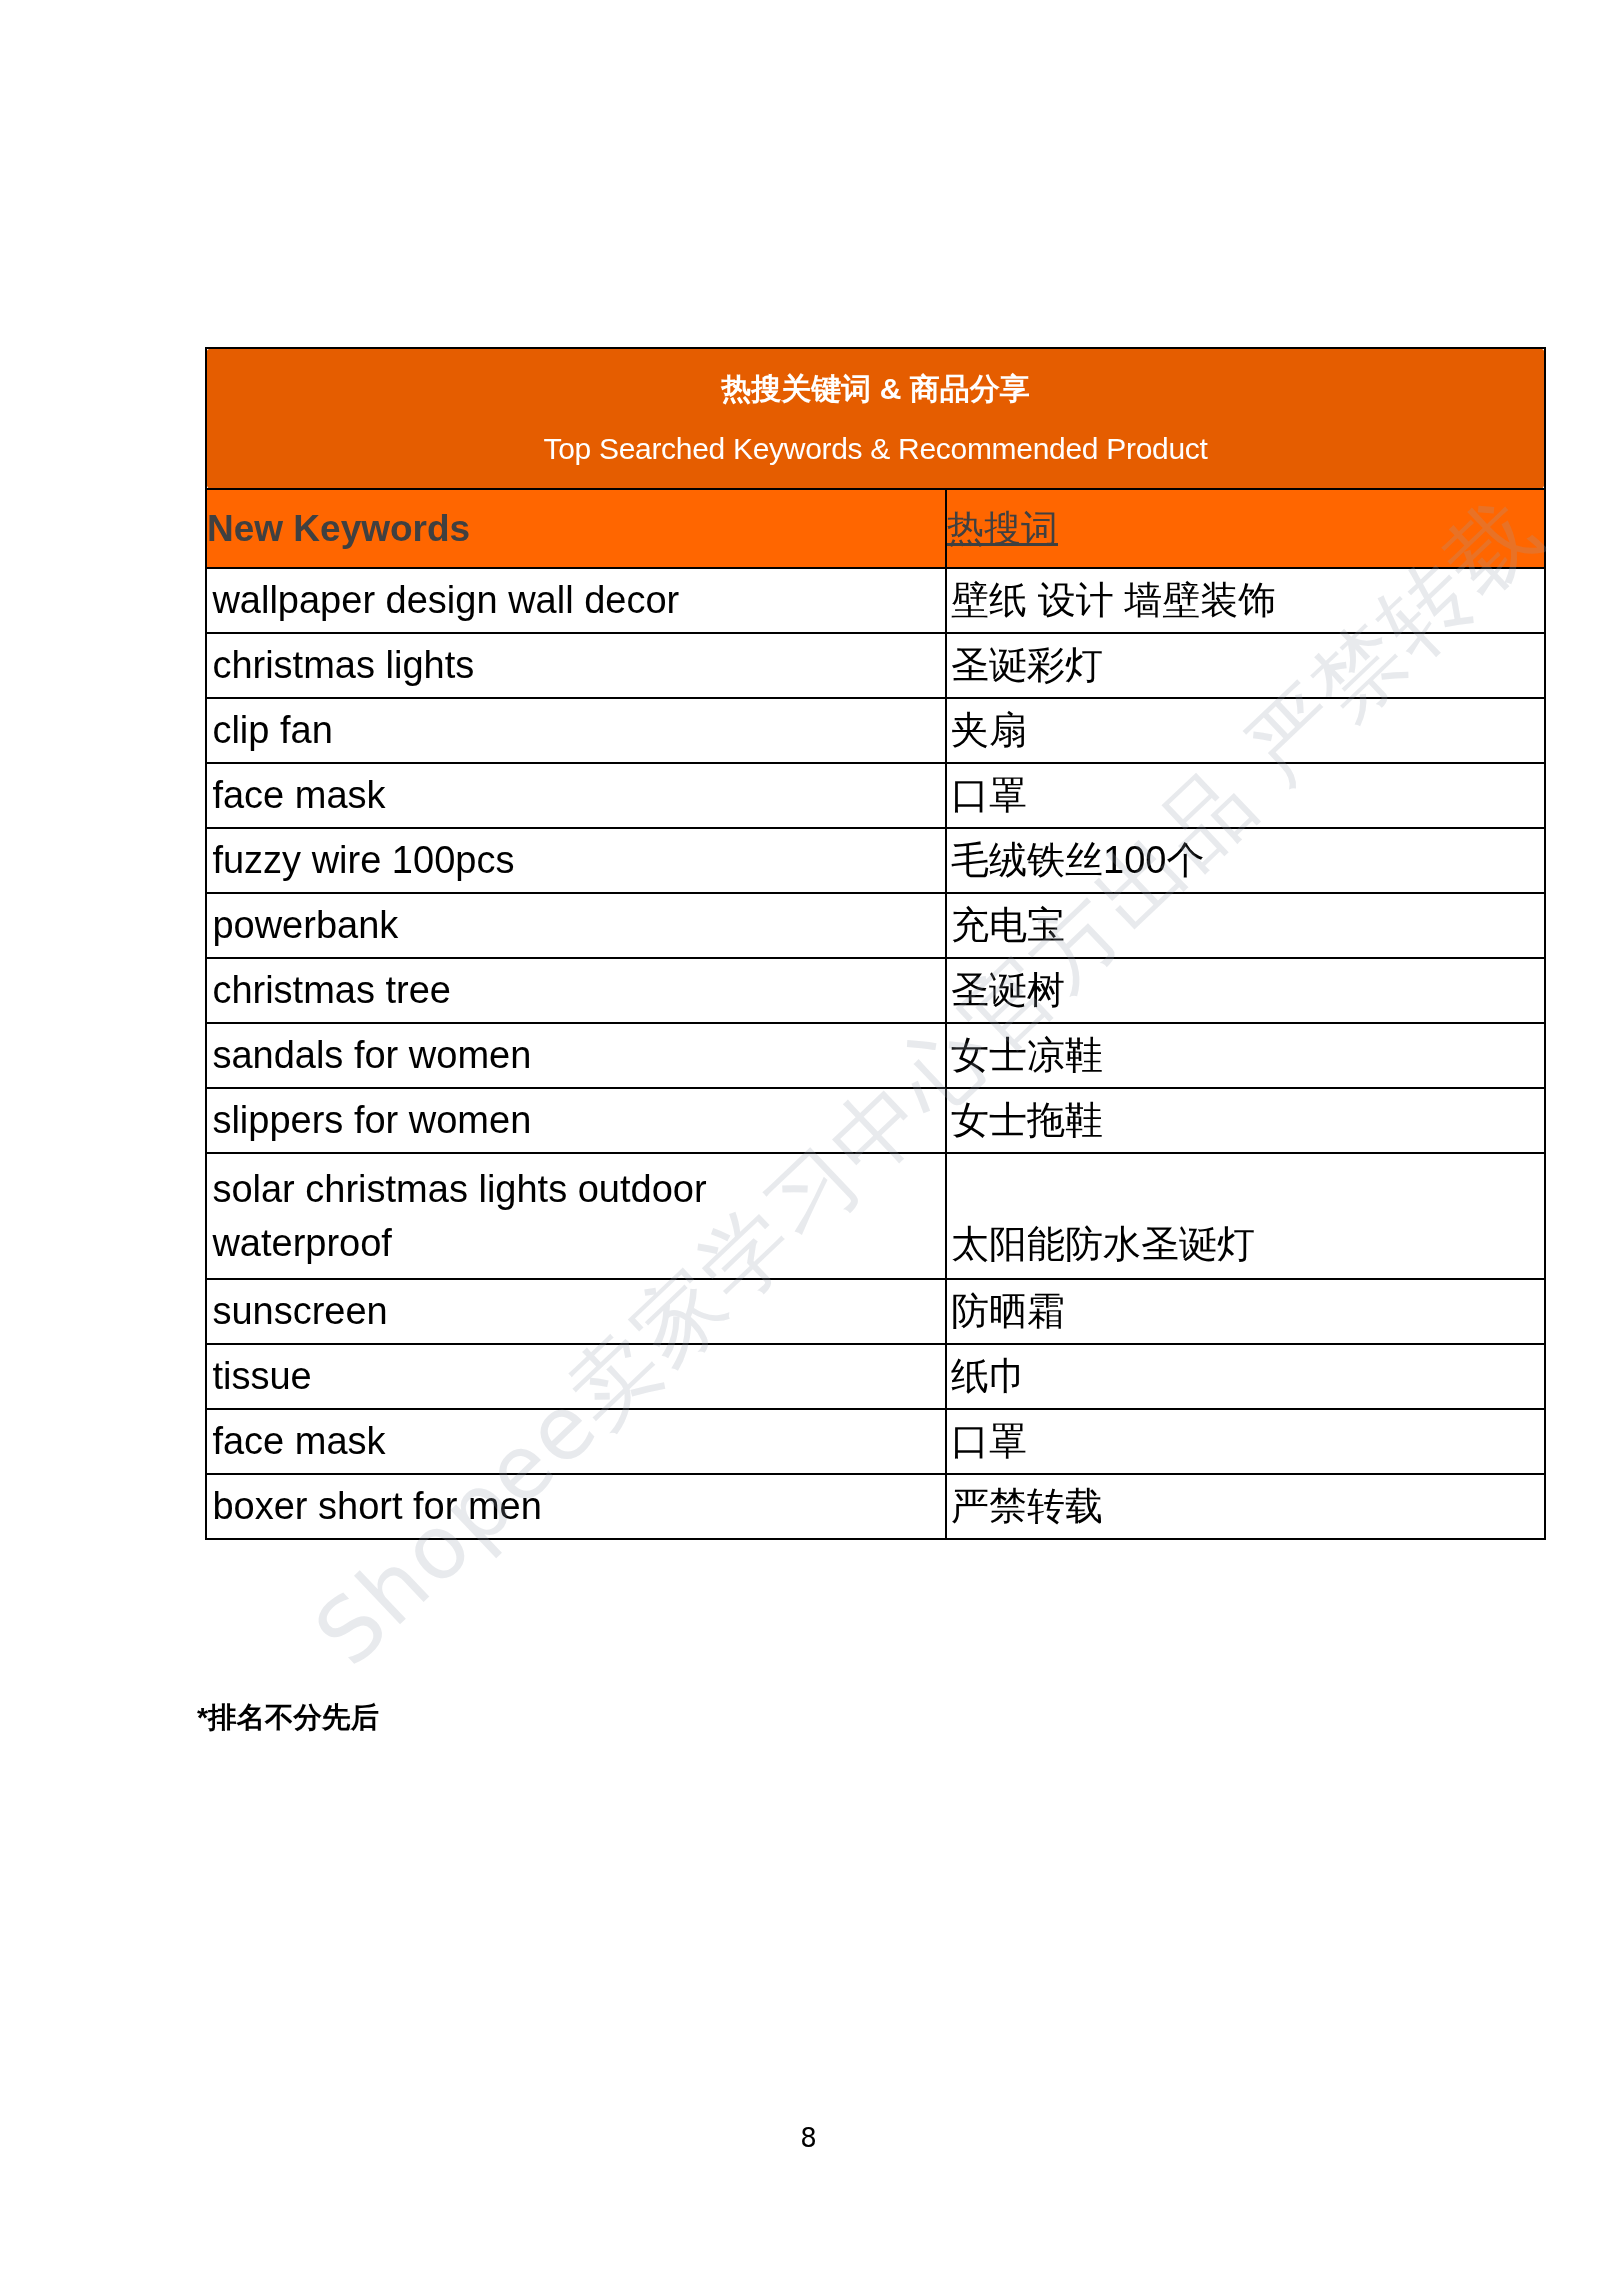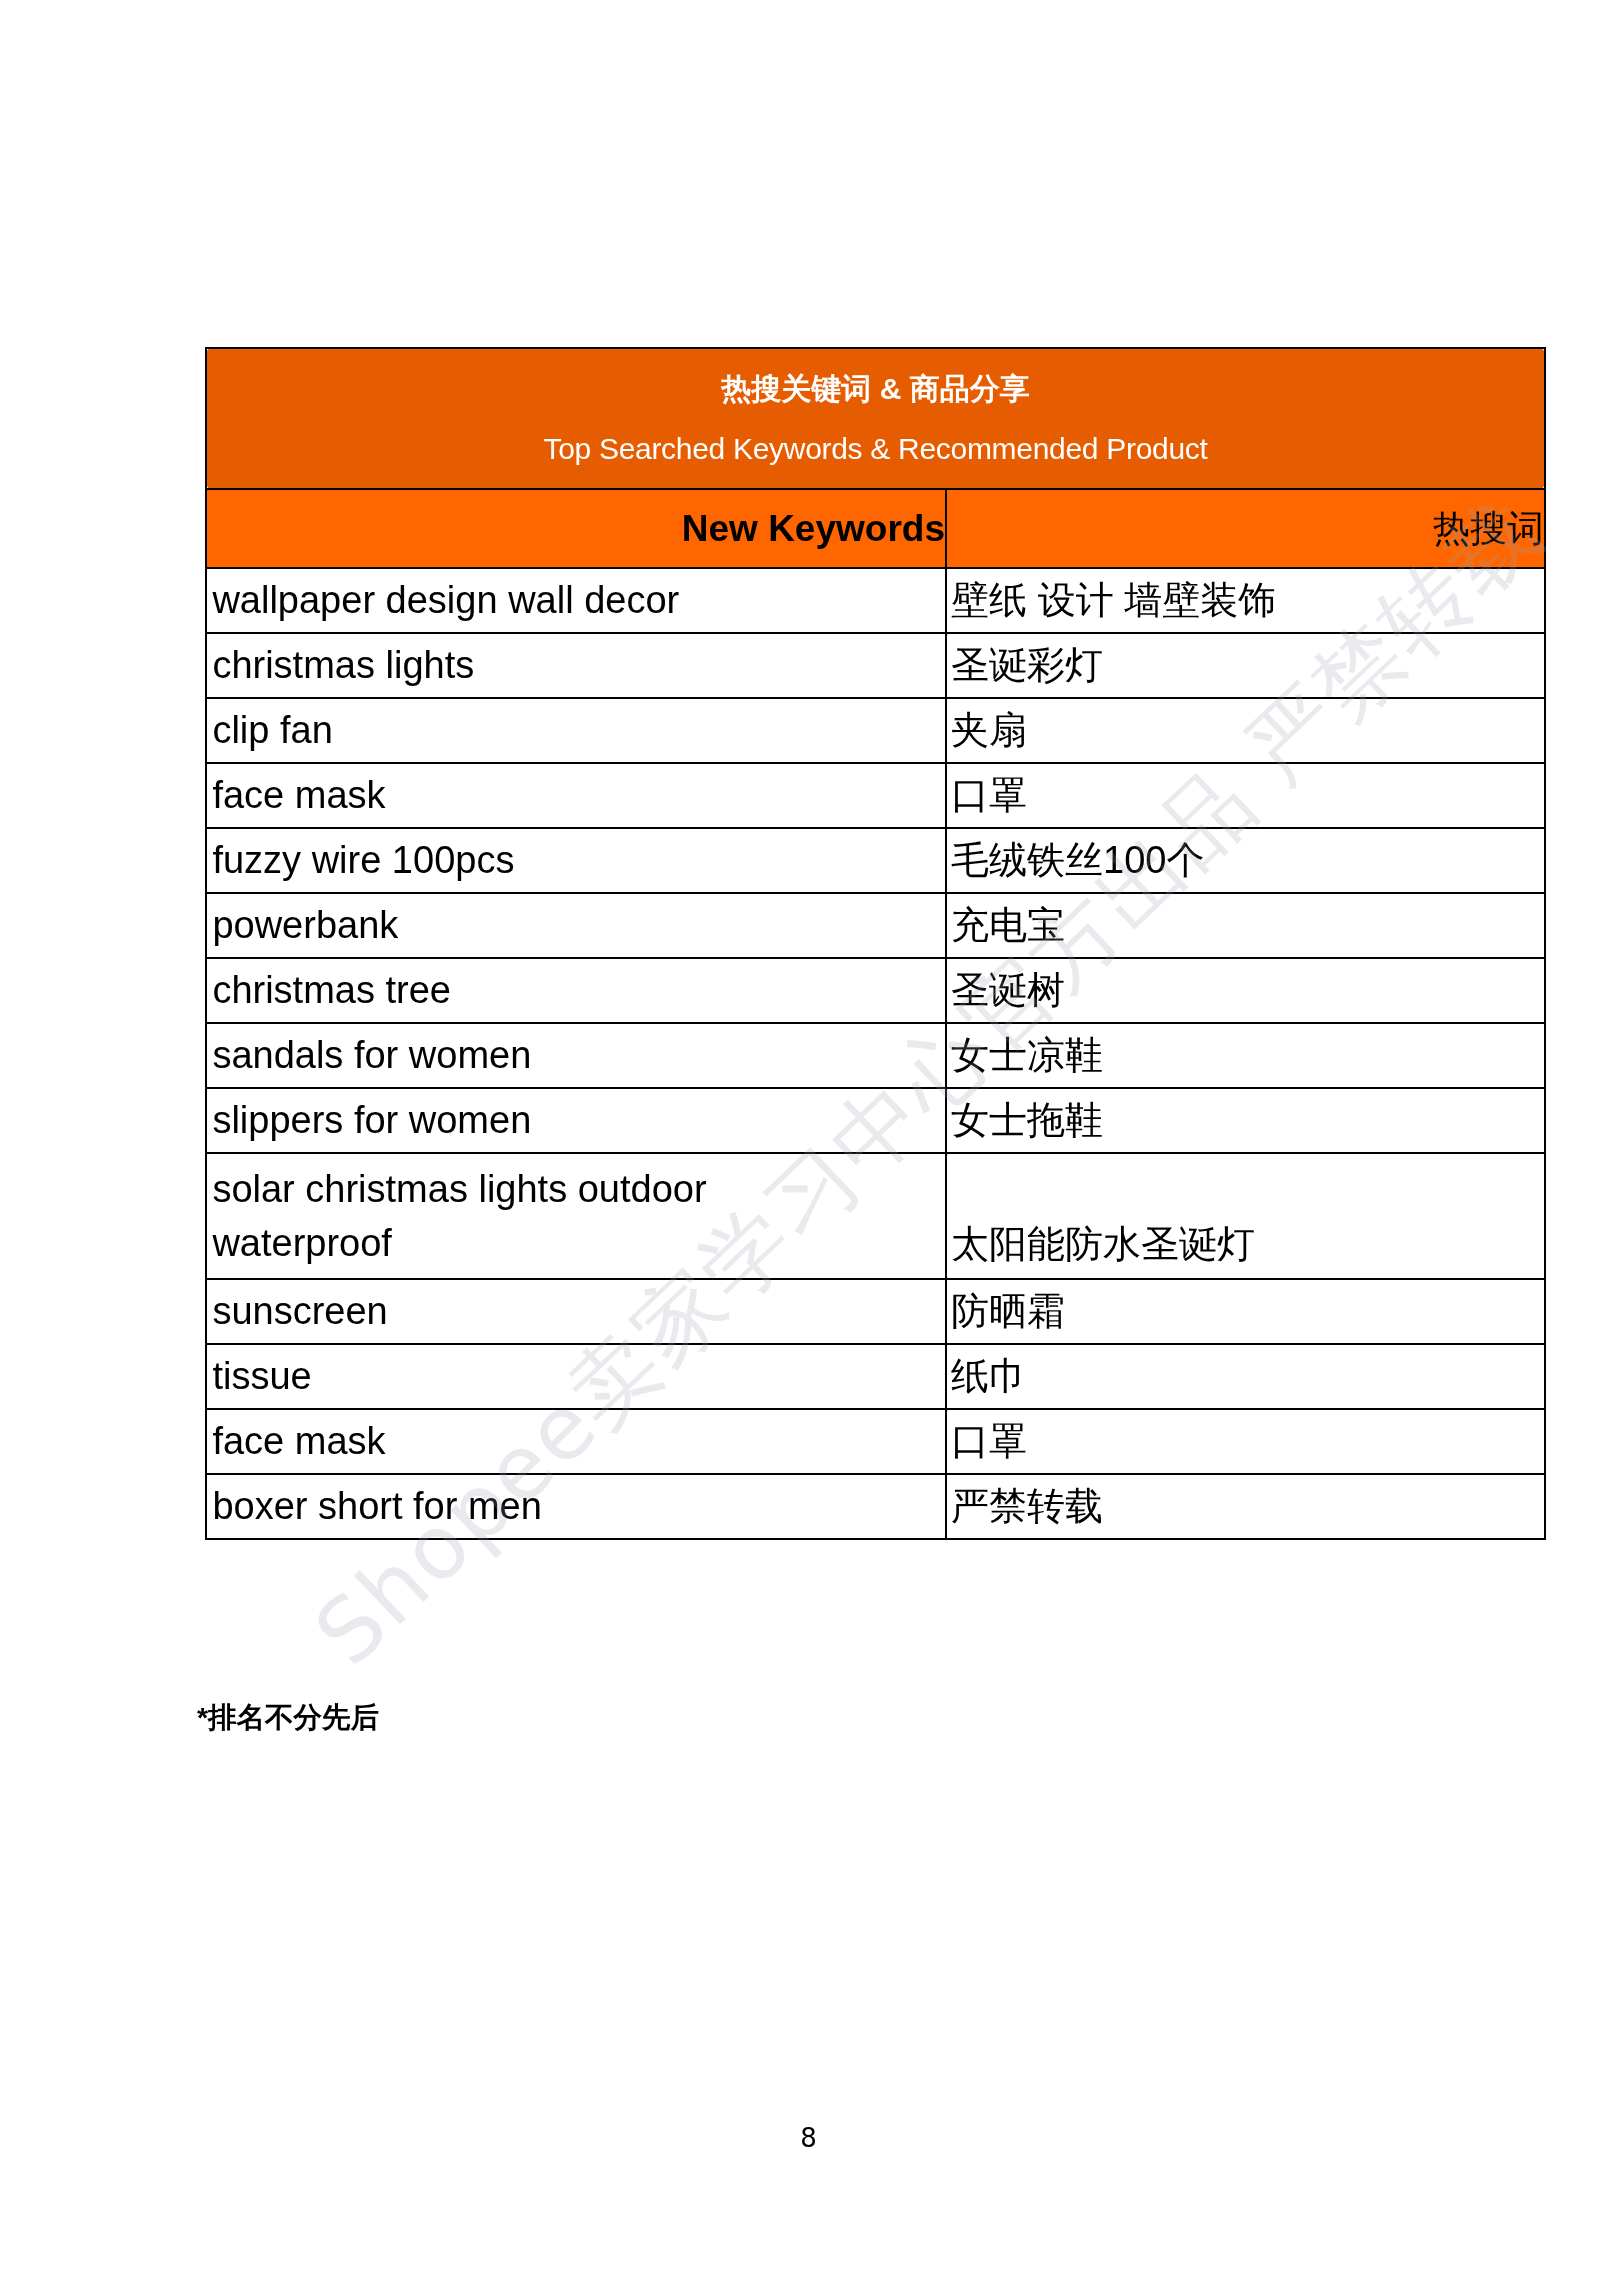--- a/index.html
+++ b/index.html
@@ -4,23 +4,23 @@
 <style>
   html, body { margin: 0; padding: 0; background: #ffffff; }
   body { width: 1617px; height: 2284px; position: relative; overflow: hidden;
          font-family: "Liberation Sans", "DejaVu Sans", sans-serif; color: #000; }
   .kw-table { position: absolute; left: 205px; top: 347px; width: 1339px;
               border-collapse: collapse; table-layout: fixed; z-index: 1; }
   .kw-table td { border: 2.7px solid #000; padding: 0; vertical-align: middle; }
   .title-cell { background: #e55d00; height: 139px; text-align: center; color: #fff; border-radius: 6px; }
   .title-cn { display: block; font-weight: bold; font-size: 30px; line-height: 41px; margin-top: 0px; }
   .title-en { display: block; font-size: 30px; line-height: 41px; margin-top: 19px; letter-spacing: -0.3px; }
-  .head-cell { background: #ff6600; height: 77px; color: #000000; text-align: right; }
+  .head-cell { background: #ff6600; height: 77px; color: #404040; }
   .head-en { font-weight: bold; font-size: 37px; padding-left: 11px; }
-  .head-cn { font-size: 37px; padding-left: 11px; }
+  .head-cn { font-size: 37px; padding-left: 11px; text-decoration: underline; }
   .row-cell { height: 63px; font-size: 38px; padding-left: 5.4px !important; background: transparent; }
   .row-cell.double { height: 117px; line-height: 54px; }
   .row-cell.cn { padding-left: 4.1px !important; }
   .row-cell.cn.double { vertical-align: bottom; padding-bottom: 6.8px !important; }
   .row-cell span { display: block; }
   .footnote { position: absolute; left: 197px; top: 1699px; font-size: 28.5px; font-weight: bold; z-index: 1; text-align: center; }
   .page-number { position: absolute; left: 0; width: 1617px; top: 2123px; text-align: center;
                  font-size: 26px; font-family: "DejaVu Sans", sans-serif; z-index: 1; }
   .watermark { position: absolute; left: 136px; top: 1099px; width: 1424px; text-align: center;
                font-size: 88px; color: rgba(150,160,175,0.22); transform: rotate(-43.5deg);

